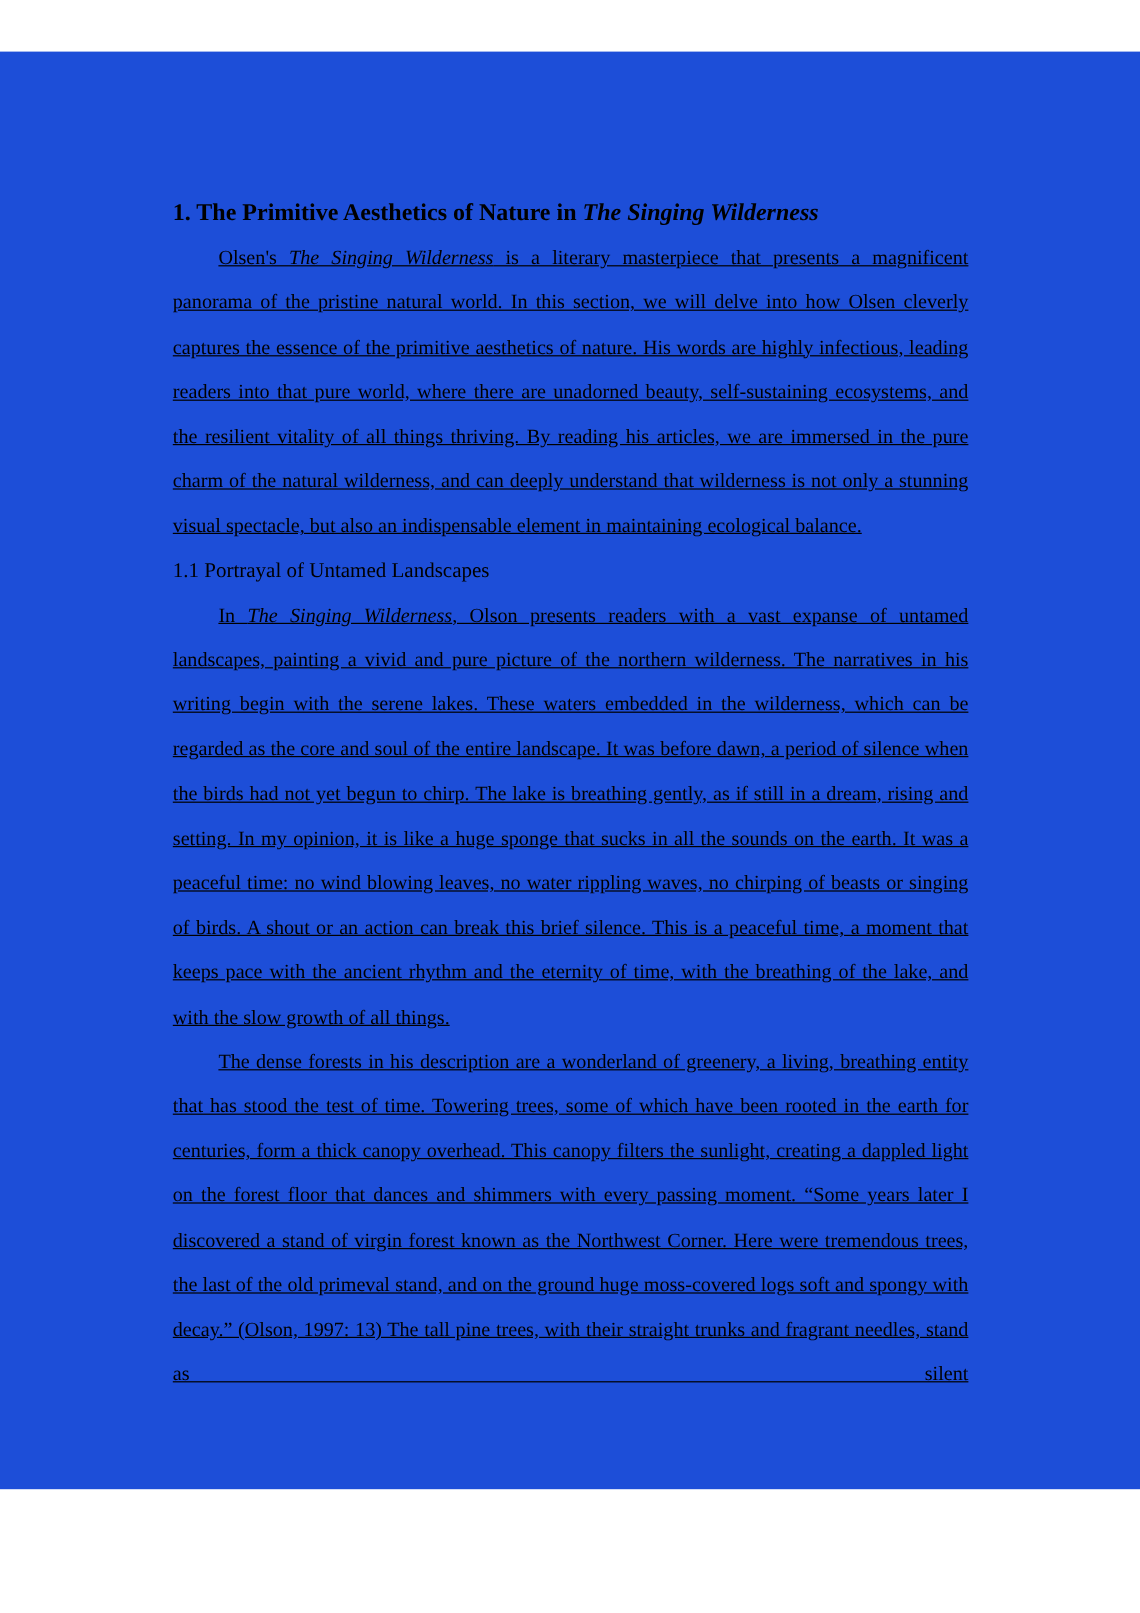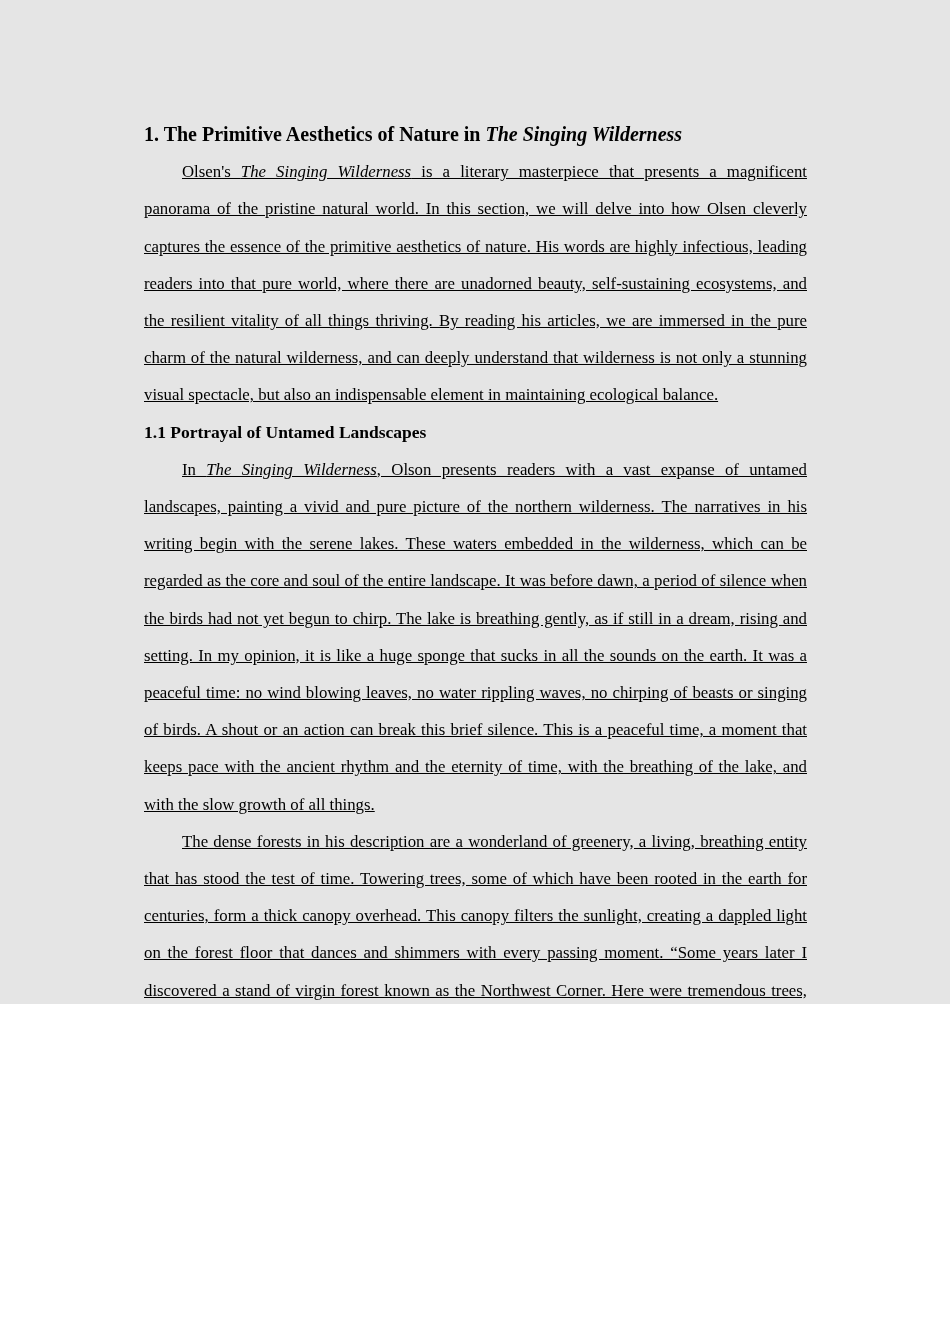--- a/index.html
+++ b/index.html
@@ -9,23 +9,24 @@
   body {
     width: 950px;
     height: 1344px;
     background: #ffffff;
     color: #000000;
     font-family: "Liberation Serif", "DejaVu Serif", serif;
   }
   .page {
     position: relative;
     width: 950px;
-    height: 1004px;
-    background: #e5e5e5;
+    height: 1198px;
+    background: #1d4ed8;
     overflow: hidden;
+    margin-top: 43px;
   }
   .content {
     position: absolute;
     left: 144px;
     top: 116px;
     width: 663px;
   }
   .doc-title {
     font-size: 20px;
     font-weight: bold;
@@ -48,21 +49,21 @@
   }
   p.para-cont {
     
     text-align-last: justify;
   }
   .book {
     font-style: italic;
   }
   h2.subheading {
     font-size: 17.5px;
-    font-weight: bold;
+    font-weight: normal;
     line-height: 37.2px;
     margin: 0;
     text-align: left;
   }
   .page-number {
     position: absolute;
     top: 1222px;
     left: 0;
     width: 950px;
     text-align: center;

